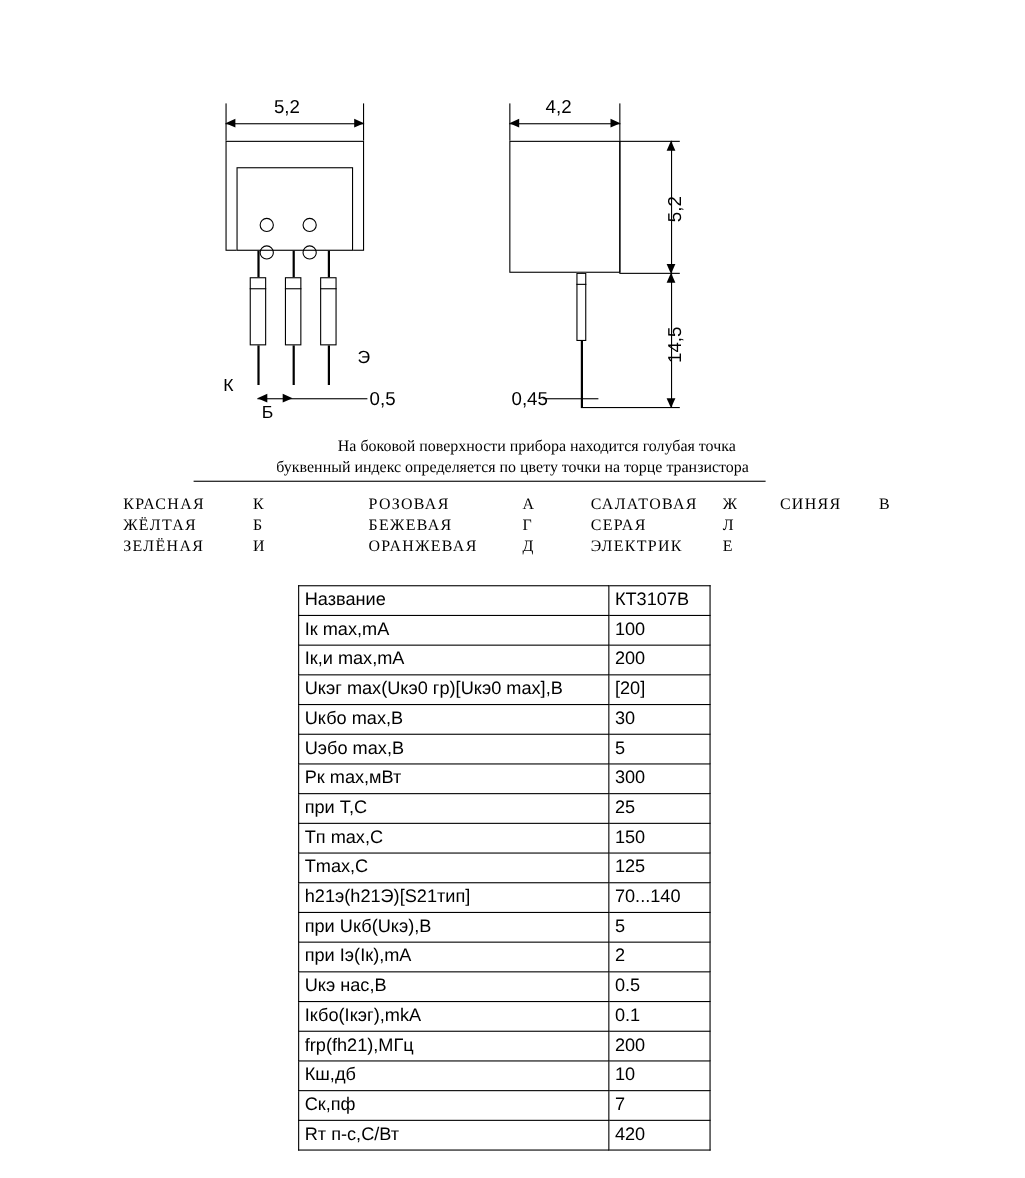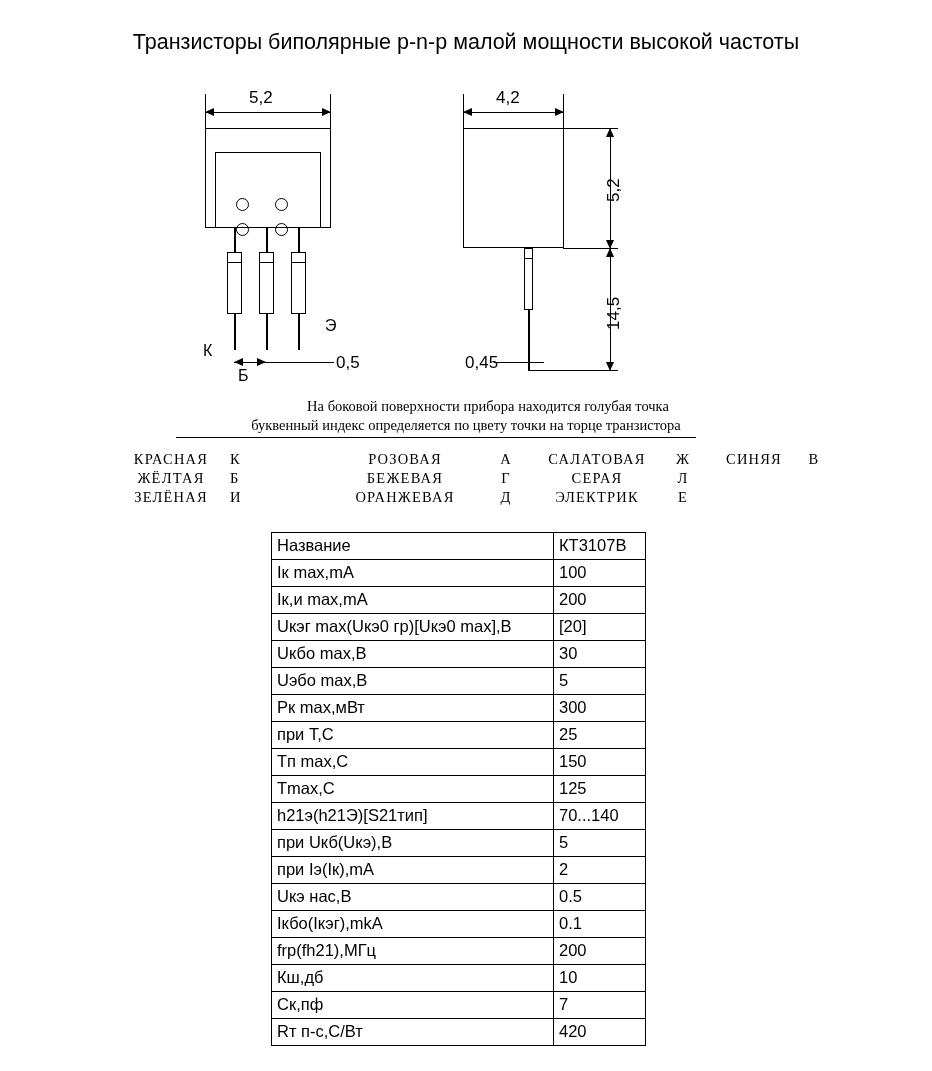--- a/index.html
+++ b/index.html
@@ -139,21 +139,20 @@
     top: 450px;
     font-family: "Liberation Serif", serif;
     font-size: 14.5px;
     letter-spacing: 1.2px;
   }
   .legend table { border-collapse: collapse; }
   .legend td {
     padding: 1px 0;
     white-space: nowrap;
     vertical-align: top;
-    text-align: center;
   }
   .legend .c-name  { width: 118px; }
   .legend .c-code  { width: 105px; text-align: left; }
   .legend .c-name2 { width: 140px; }
   .legend .c-code2 { width: 62px; }
   .legend .c-name3 { width: 120px; }
   .legend .c-code3 { width: 52px; }
   .legend .c-name4 { width: 90px; }
   .legend .c-code4 { width: 30px; }
 
@@ -174,21 +173,20 @@
     white-space: nowrap;
   }
   .params td.k { width: 272px; }
   .params td.v { width: 82px; margin-left: 21px; }
 </style>
 </head>
 <body>
 
 <div class="page">
 
-  <div class="title">Транзисторы биполярные p-n-p малой мощности высокой частоты</div>
 
   <div class="drawing">
 
     <div class="ln vline" style="left:205px; top:22px; height:34px;"></div>
     <div class="ln vline" style="left:330px; top:22px; height:34px;"></div>
     <div class="ln hline" style="left:205px; top:40px; width:126px;"></div>
     <div class="arrowL" style="left:205px; top:36px;"></div>
     <div class="arrowR" style="left:322px; top:36px;"></div>
     <div class="dimtext" style="left:249px; top:16px;">5,2</div>
 

